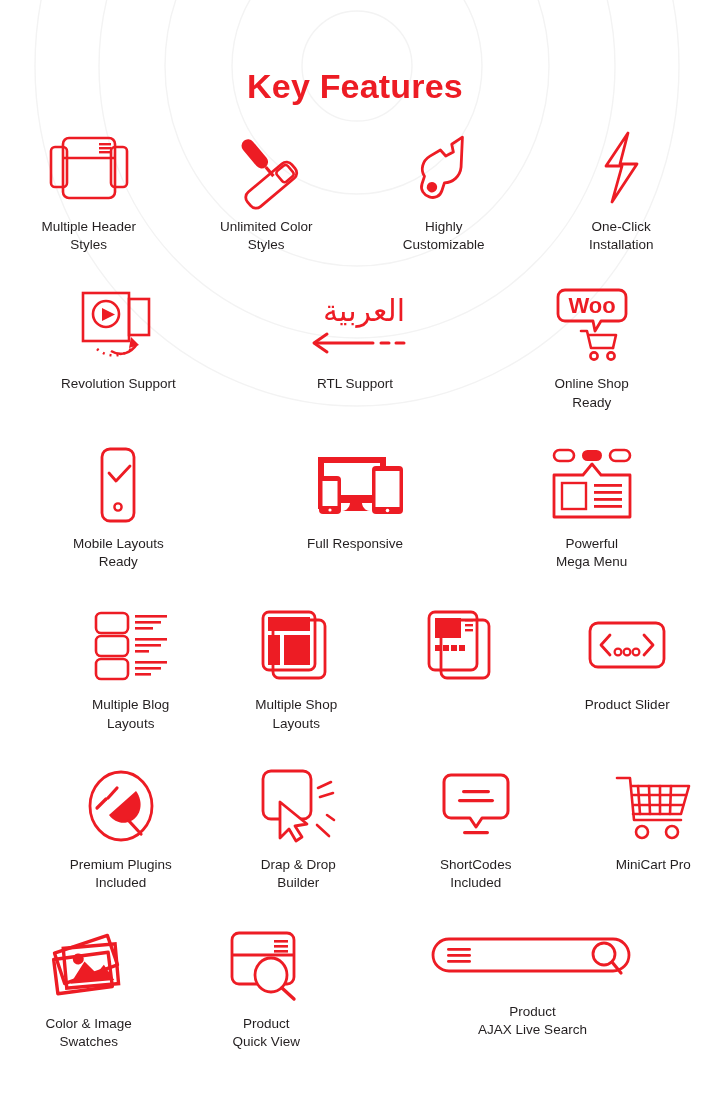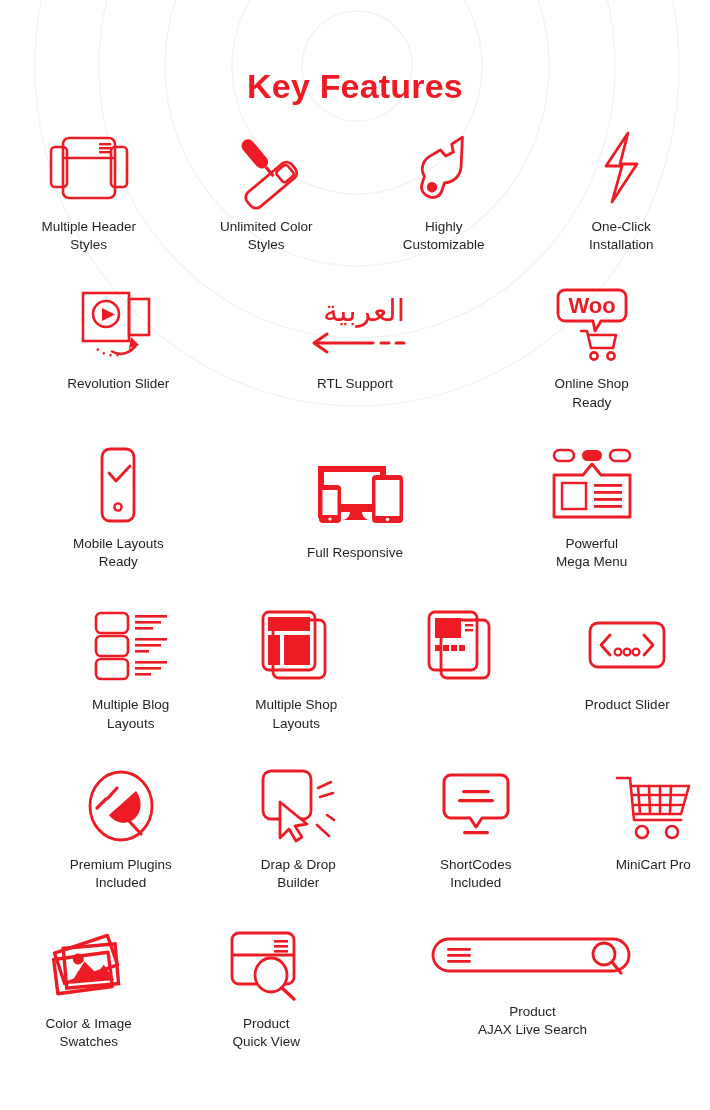--- a/index.html
+++ b/index.html
@@ -80,21 +80,21 @@
     font-size: 13.5px;
     line-height: 1.35;
     font-weight: 400;
     white-space: pre-line;
     font-family: "Liberation Sans", sans-serif;
   }
 
   
   .row-1 { margin-top: 8px; }
   .row-2 { margin-top: 30px; }
-  .row-3 { margin-top: 32px; align-items: center; }
+  .row-3 { margin-top: 32px; }
   .row-4 { margin-top: 34px; padding-left: 48px; }
   .row-5 { margin-top: 32px; margin-left: 32px; }
   .row-6 { margin-top: 32px; }
 
   
   .feature.wide { flex: 2 1 0; }
 
   .feature.wide .feature-icon { height: 70px; }
 </style>
 </head>
@@ -190,21 +190,21 @@
               <rect x="10" y="6" width="46" height="48"></rect>
               <rect x="56" y="12" width="20" height="36"></rect>
               <circle cx="33" cy="27" r="13"></circle>
               <path d="M24 62 C36 72 52 70 62 58" stroke-width="2.6" stroke-dasharray="2 5"></path>
               <path d="M38 64 C48 70 58 66 64 57"></path>
             </g>
             <polygon points="29,21 42,27.5 29,34" fill="#ED1C24"></polygon>
             <polygon points="58,50 66,58 56,61" fill="#ED1C24"></polygon>
           </svg>
         </div>
-        <div class="feature-label">Revolution Slider</div>
+        <div class="feature-label">Revolution Support</div>
       </div>
 
 
       <div class="feature">
         <div class="feature-icon">
           <svg width="108" height="72" viewBox="0 0 108 72">
             <text x="104" y="32" text-anchor="end" fill="#ED1C24" font-size="30" font-family="'DejaVu Sans', sans-serif">العربية</text>
             <g stroke="#ED1C24" stroke-width="3" fill="none" stroke-linecap="round">
               <line x1="14" y1="54" x2="72" y2="54"></line>
               <polyline points="26,45 13,54 26,63" stroke-linejoin="round"></polyline>

